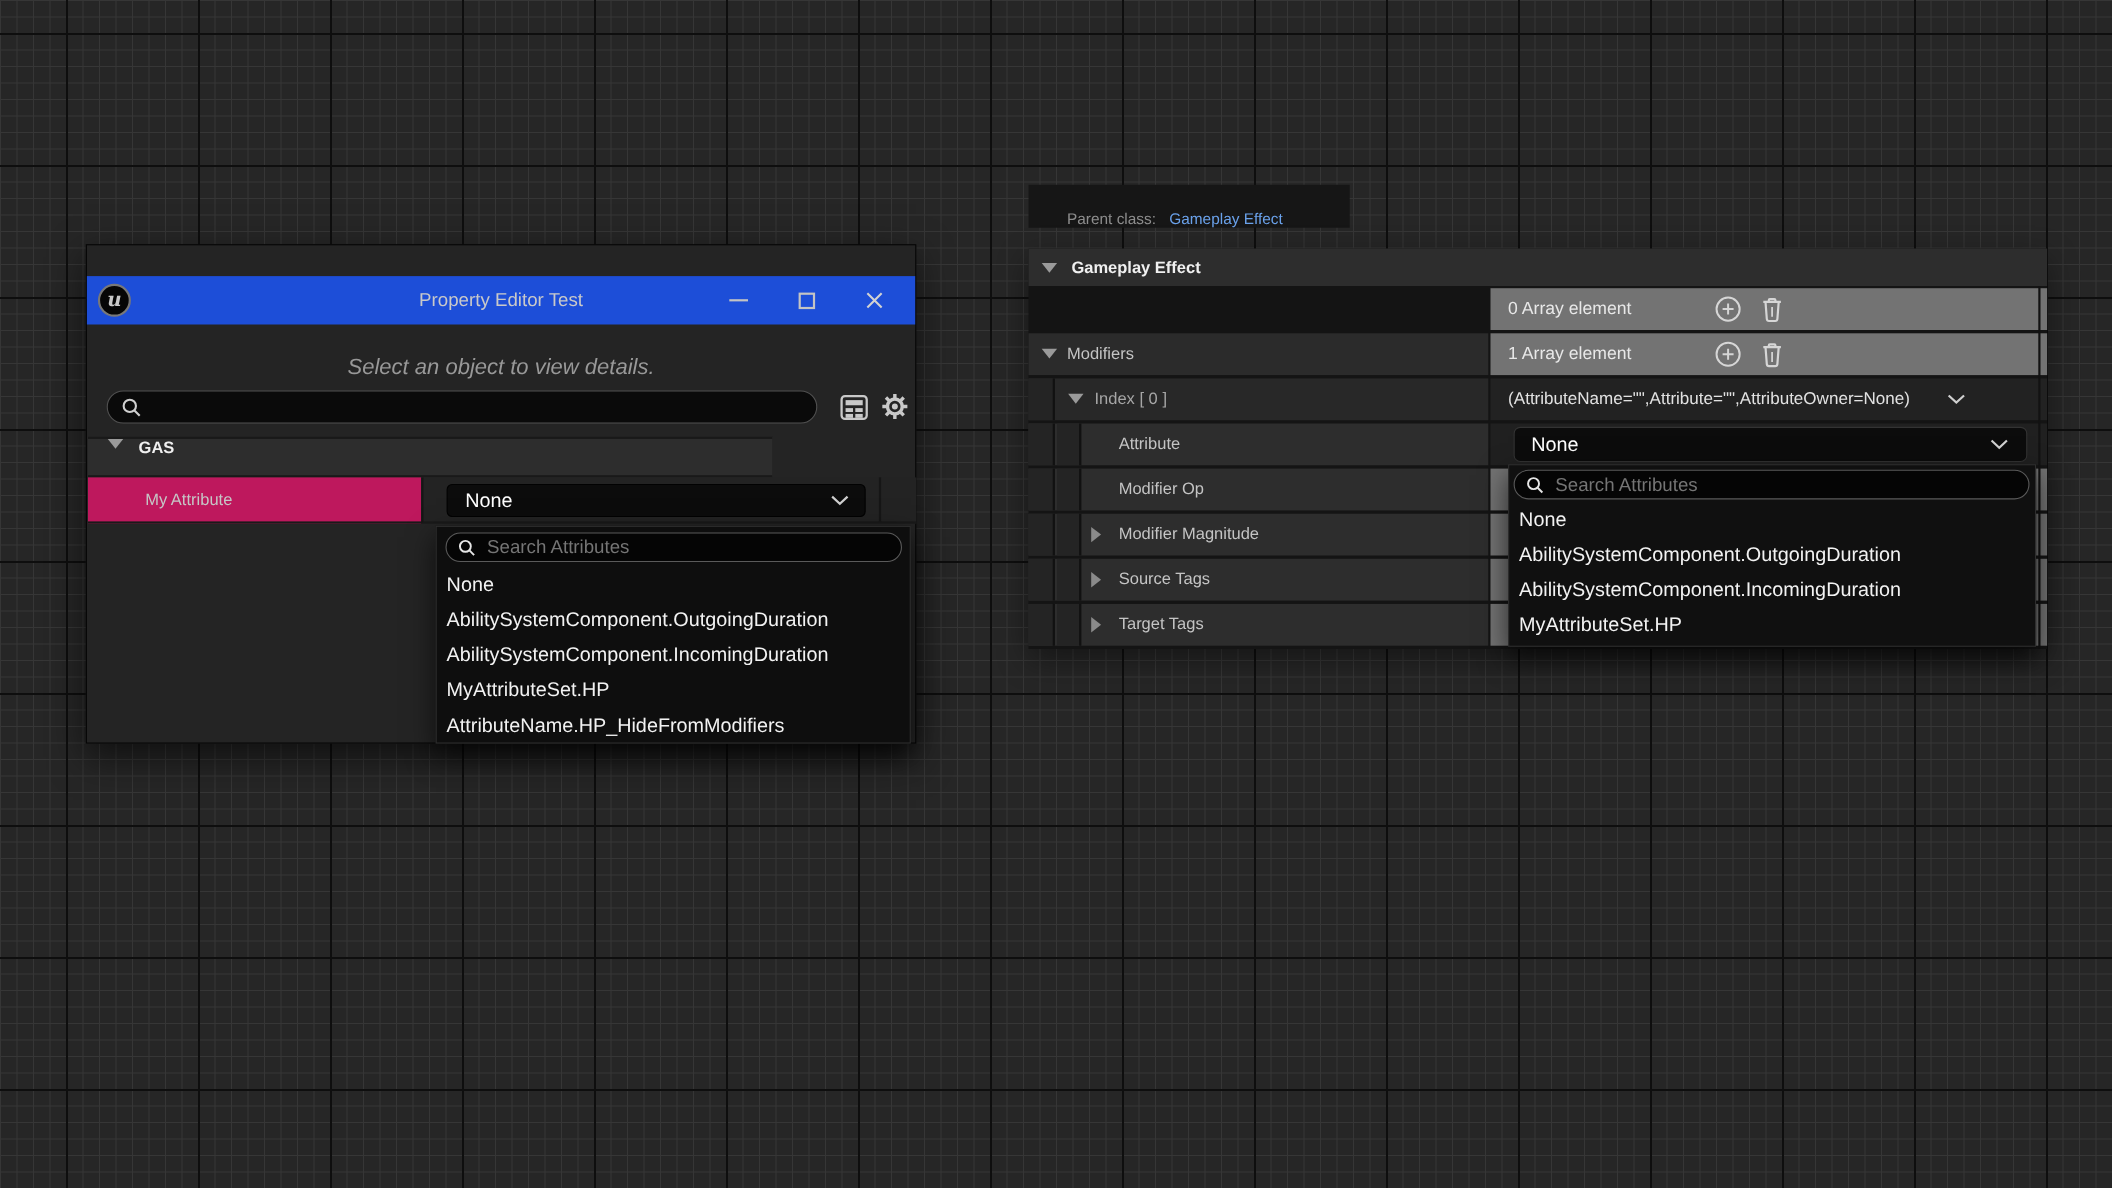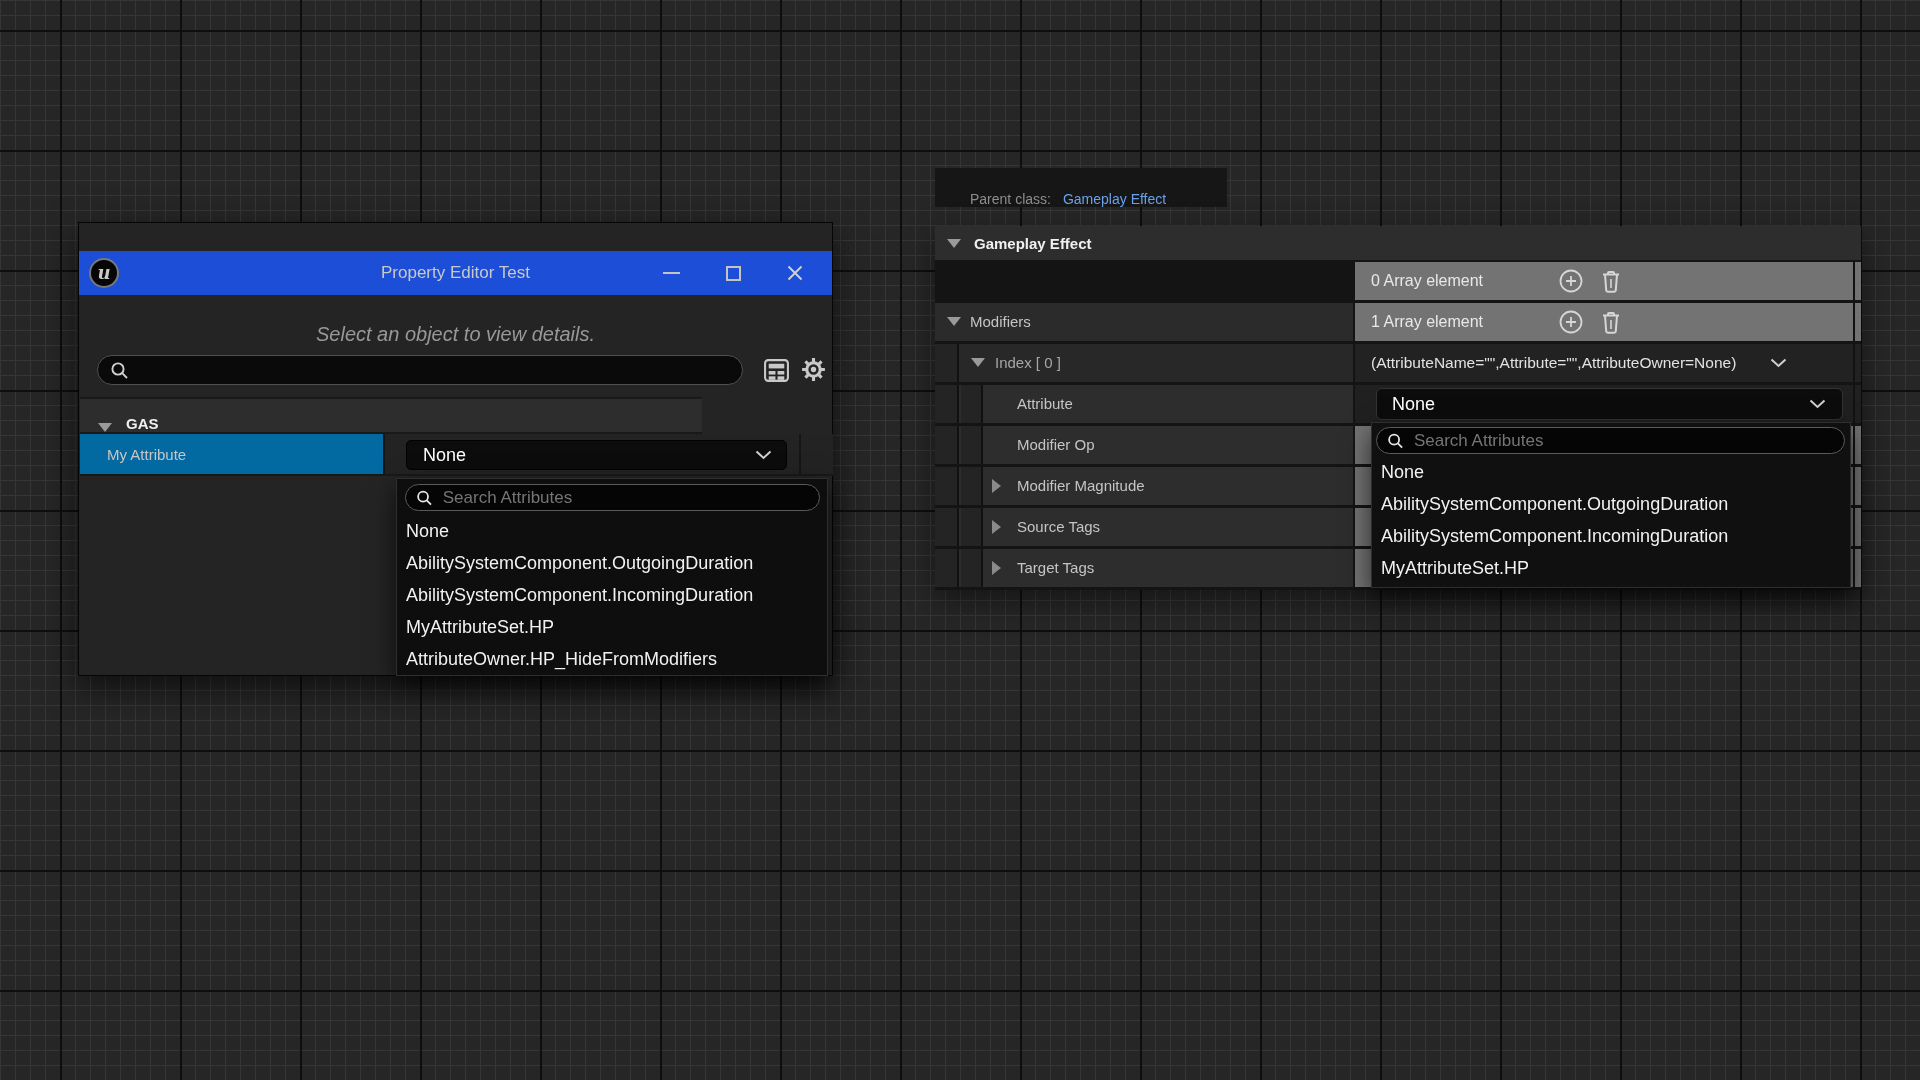--- a/index.html
+++ b/index.html
@@ -42,32 +42,32 @@
   .searchpill input, .ddpill input { background:transparent; border:none; outline:none;
     color:#dddddd; font-size:16px; margin-left:10px; width:100%;
     font-family:"Liberation Sans", sans-serif; }
   .searchpill input::placeholder { color:#6c6c6c; }
   .ddpill input::placeholder { color:#757575; }
   .tbl-icon { position:absolute; left:684px; top:134px; width:27px; height:27px; }
   .gear-icon { position:absolute; left:720px; top:132px; width:29px; height:29px; }
 
   .cat-header { position:absolute; left:1px; top:174px; width:622px; height:37px;
     background:#2d2d2d; border-top:2px solid #191919; border-bottom:2px solid #191919;
-    display:flex; align-items:flex-end; }
+    display:flex; align-items:flex-start; }
   .tri-d { width:0; height:0; border-left:7px solid transparent; border-right:7px solid transparent;
     border-top:9px solid #9a9a9a; }
   .tri-r { width:0; height:0; border-top:7px solid transparent; border-bottom:7px solid transparent;
     border-left:9px solid #8a8a8a; }
   .cat-header .tri-d { margin-left:18px; }
   .cat-label { margin-left:14px; font-weight:bold; font-size:15px; color:#f0f0f0; }
 
   .prop-row { position:absolute; left:1px; top:211px; width:753px; height:42px; }
   .prop-label-cell { position:absolute; left:0; top:0; width:303px; height:42px;
-    background:#0369a1; border-bottom:2px solid #191919;
-    display:flex; align-items:center; padding-left:27px; color:#c6c6c6; font-size:15px; }
+    background:#be185d; border-bottom:2px solid #191919;
+    display:flex; align-items:center; padding-left:52px; color:#c6c6c6; font-size:15px; }
   .prop-value-cell { position:absolute; left:303px; right:0; top:0; height:42px;
     background:#232323; border-left:2px solid #161616; border-bottom:2px solid #191919; }
   .mini-div { position:absolute; left:414px; top:0; bottom:0; width:2px; background:#161616; }
   .combo { background:#0c0c0c; border:1px solid #020202; border-radius:5px;
     display:flex; align-items:center; color:#ffffff; font-size:18px; }
   .combo .chev { margin-left:auto; }
   .combo1 { position:absolute; left:21px; top:6px; width:381px; height:30px; padding:0 14px 0 16px; }
 
   .dropdown { background:#0e0e0e; border:1px solid #2e2e2e; z-index:6;
     box-shadow:0 10px 24px rgba(0,0,0,.65); }
@@ -190,21 +190,21 @@
         <svg width="18" height="18" viewBox="0 0 19 19">
             <circle cx="8" cy="8" r="5.6" fill="none" stroke="#e6e6e6" stroke-width="2"></circle>
             <line x1="12.2" y1="12.2" x2="17" y2="17" stroke="#e6e6e6" stroke-width="2"></line>
           </svg>
         <input style="font-size: 17px;" placeholder="Search Attributes">
       </div>
       <div class="dd-item">None</div>
       <div class="dd-item">AbilitySystemComponent.OutgoingDuration</div>
       <div class="dd-item">AbilitySystemComponent.IncomingDuration</div>
       <div class="dd-item">MyAttributeSet.HP</div>
-      <div class="dd-item">AttributeOwner.HP_HideFromModifiers</div>
+      <div class="dd-item">AttributeName.HP_HideFromModifiers</div>
     </div>
   </section>
 
   <div class="parentbar">
     <span class="pc-label">Parent class:</span>
     <span class="pc-value" id="pc-value" style="color: rgb(106, 161, 234);">Gameplay Effect</span>
   </div>
 
   <section class="details">
     <div class="d-header">

